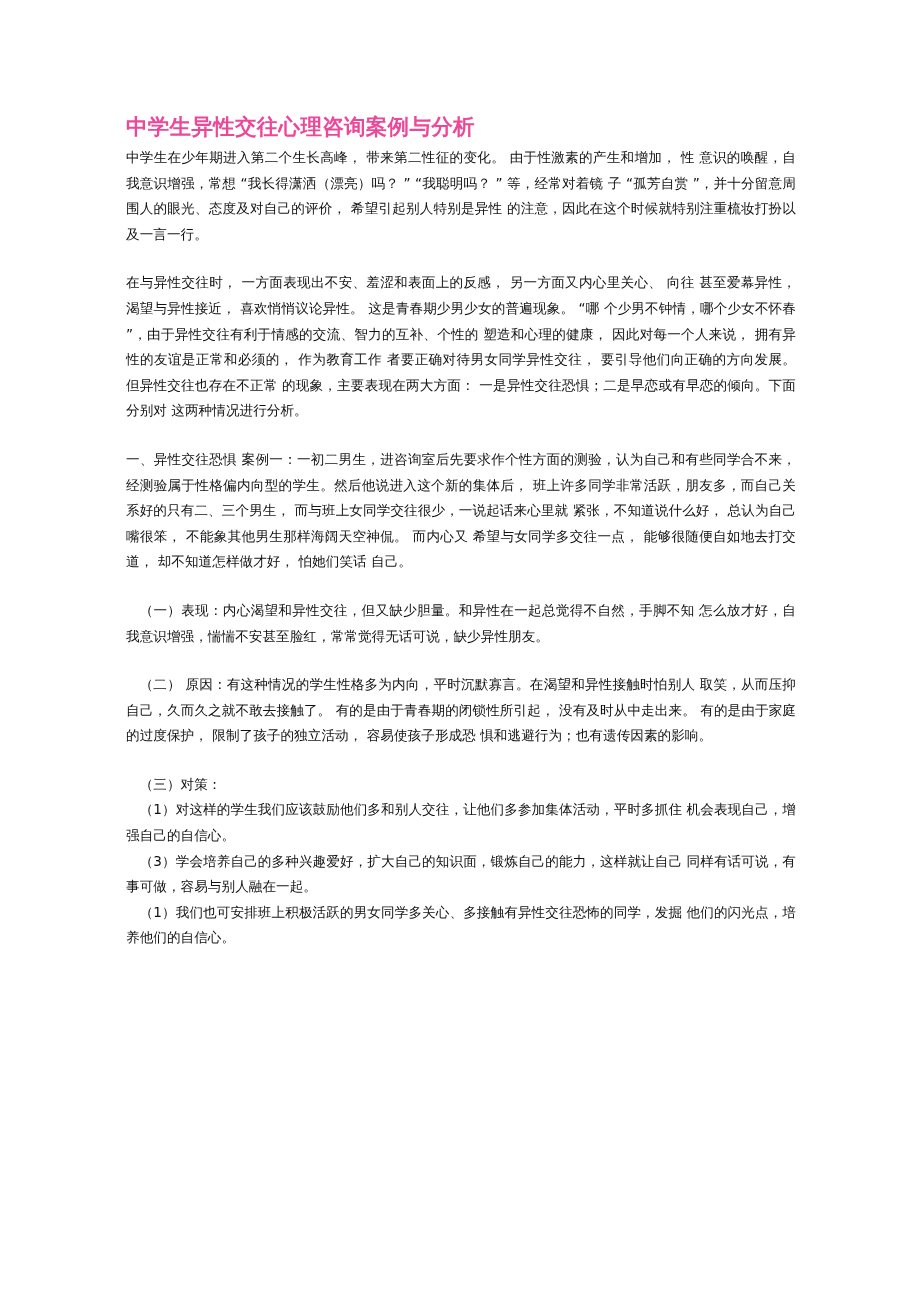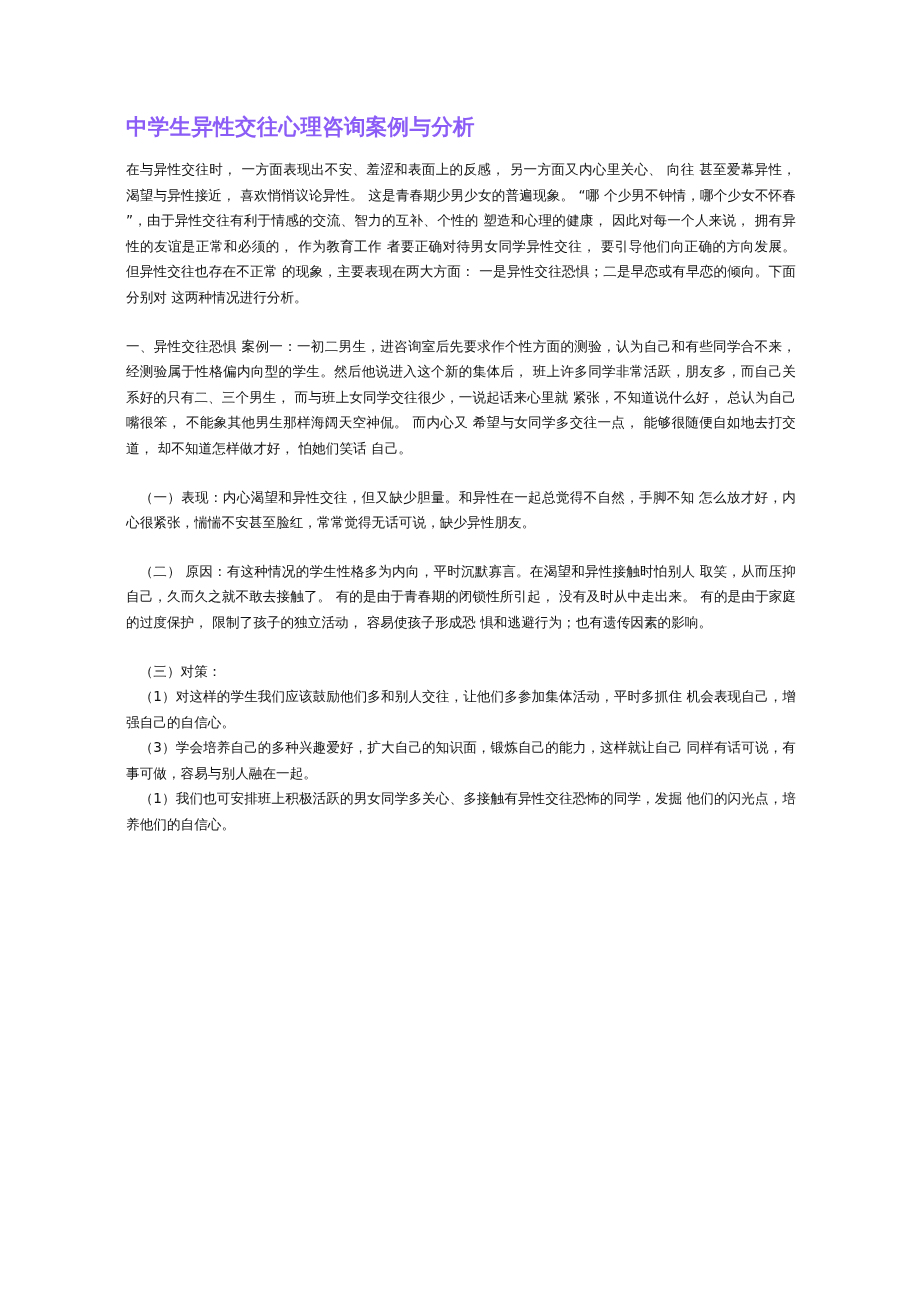--- a/index.html
+++ b/index.html
@@ -24,22 +24,22 @@
     position: absolute;
     left: 126px;
     top: 112px;
     width: 670px;
   }
   .doc-title {
     font-size: 21.5px;
     font-weight: bold;
     line-height: 1.35;
     letter-spacing: 0.3px;
-    margin: 0 0 16px 0;
-    color: #8b5cf6;
+    margin: 0 0 4px 0;
+    color: #ec4899;
     white-space: nowrap;
   }
   .para {
     font-size: 13.6px;
     line-height: 25.6px;
     margin: 0 0 23px 0;
     text-align: justify;
     text-justify: inter-character;
     letter-spacing: 0.05px;
     color: #111;
@@ -65,26 +65,27 @@
   }
 </style>
 </head>
 <body>
 
 <div class="page">
   <div class="doc-body">
 
     <h1 class="doc-title">中学生异性交往心理咨询案例与分析</h1>
 
+    <p class="para">中学生在少年期进入第二个生长高峰， 带来第二性征的变化。 由于性激素的产生和增加， 性 意识的唤醒，自我意识增强，常想 “我长得潇洒（漂亮）吗？ ” “我聪明吗？ ” 等，经常对着镜 子 “孤芳自赏 ”，并十分留意周围人的眼光、态度及对自己的评价， 希望引起别人特别是异性 的注意，因此在这个时候就特别注重梳妆打扮以及一言一行。</p>
 
     <p class="para">在与异性交往时， 一方面表现出不安、羞涩和表面上的反感， 另一方面又内心里关心、 向往 甚至爱幕异性， 渴望与异性接近， 喜欢悄悄议论异性。 这是青春期少男少女的普遍现象。 “哪 个少男不钟情，哪个少女不怀春 ”，由于异性交往有利于情感的交流、智力的互补、个性的 塑造和心理的健康， 因此对每一个人来说， 拥有异性的友谊是正常和必须的， 作为教育工作 者要正确对待男女同学异性交往， 要引导他们向正确的方向发展。 但异性交往也存在不正常 的现象，主要表现在两大方面： 一是异性交往恐惧；二是早恋或有早恋的倾向。下面分别对 这两种情况进行分析。</p>
 
     <p class="para">一、异性交往恐惧 案例一：一初二男生，进咨询室后先要求作个性方面的测验，认为自己和有些同学合不来， 经测验属于性格偏内向型的学生。然后他说进入这个新的集体后， 班上许多同学非常活跃，朋友多，而自己关系好的只有二、三个男生， 而与班上女同学交往很少，一说起话来心里就 紧张，不知道说什么好， 总认为自己嘴很笨， 不能象其他男生那样海阔天空神侃。 而内心又 希望与女同学多交往一点， 能够很随便自如地去打交道， 却不知道怎样做才好， 怕她们笑话 自己。</p>
 
-    <p class="para indent">（一）表现：内心渴望和异性交往，但又缺少胆量。和异性在一起总觉得不自然，手脚不知 怎么放才好，内心很紧张，惴惴不安甚至脸红，常常觉得无话可说，缺少异性朋友。</p>
+    <p class="para indent">（一）表现：内心渴望和异性交往，但又缺少胆量。和异性在一起总觉得不自然，手脚不知 怎么放才好，自我意识增强，惴惴不安甚至脸红，常常觉得无话可说，缺少异性朋友。</p>
 
     <p class="para indent gap-top">（二） 原因：有这种情况的学生性格多为内向，平时沉默寡言。在渴望和异性接触时怕别人 取笑，从而压抑自己，久而久之就不敢去接触了。             有的是由于青春期的闭锁性所引起， 没有及时从中走出来。 有的是由于家庭的过度保护， 限制了孩子的独立活动， 容易使孩子形成恐 惧和逃避行为；也有遗传因素的影响。</p>
 
     <div class="list-block">
       <p class="para indent gap-small">（三）对策：</p>
 
       <p class="para indent">（1）对这样的学生我们应该鼓励他们多和别人交往，让他们多参加集体活动，平时多抓住 机会表现自己，增强自己的自信心。</p>
 
 
       <p class="para indent">（3）学会培养自己的多种兴趣爱好，扩大自己的知识面，锻炼自己的能力，这样就让自己 同样有话可说，有事可做，容易与别人融在一起。</p>

